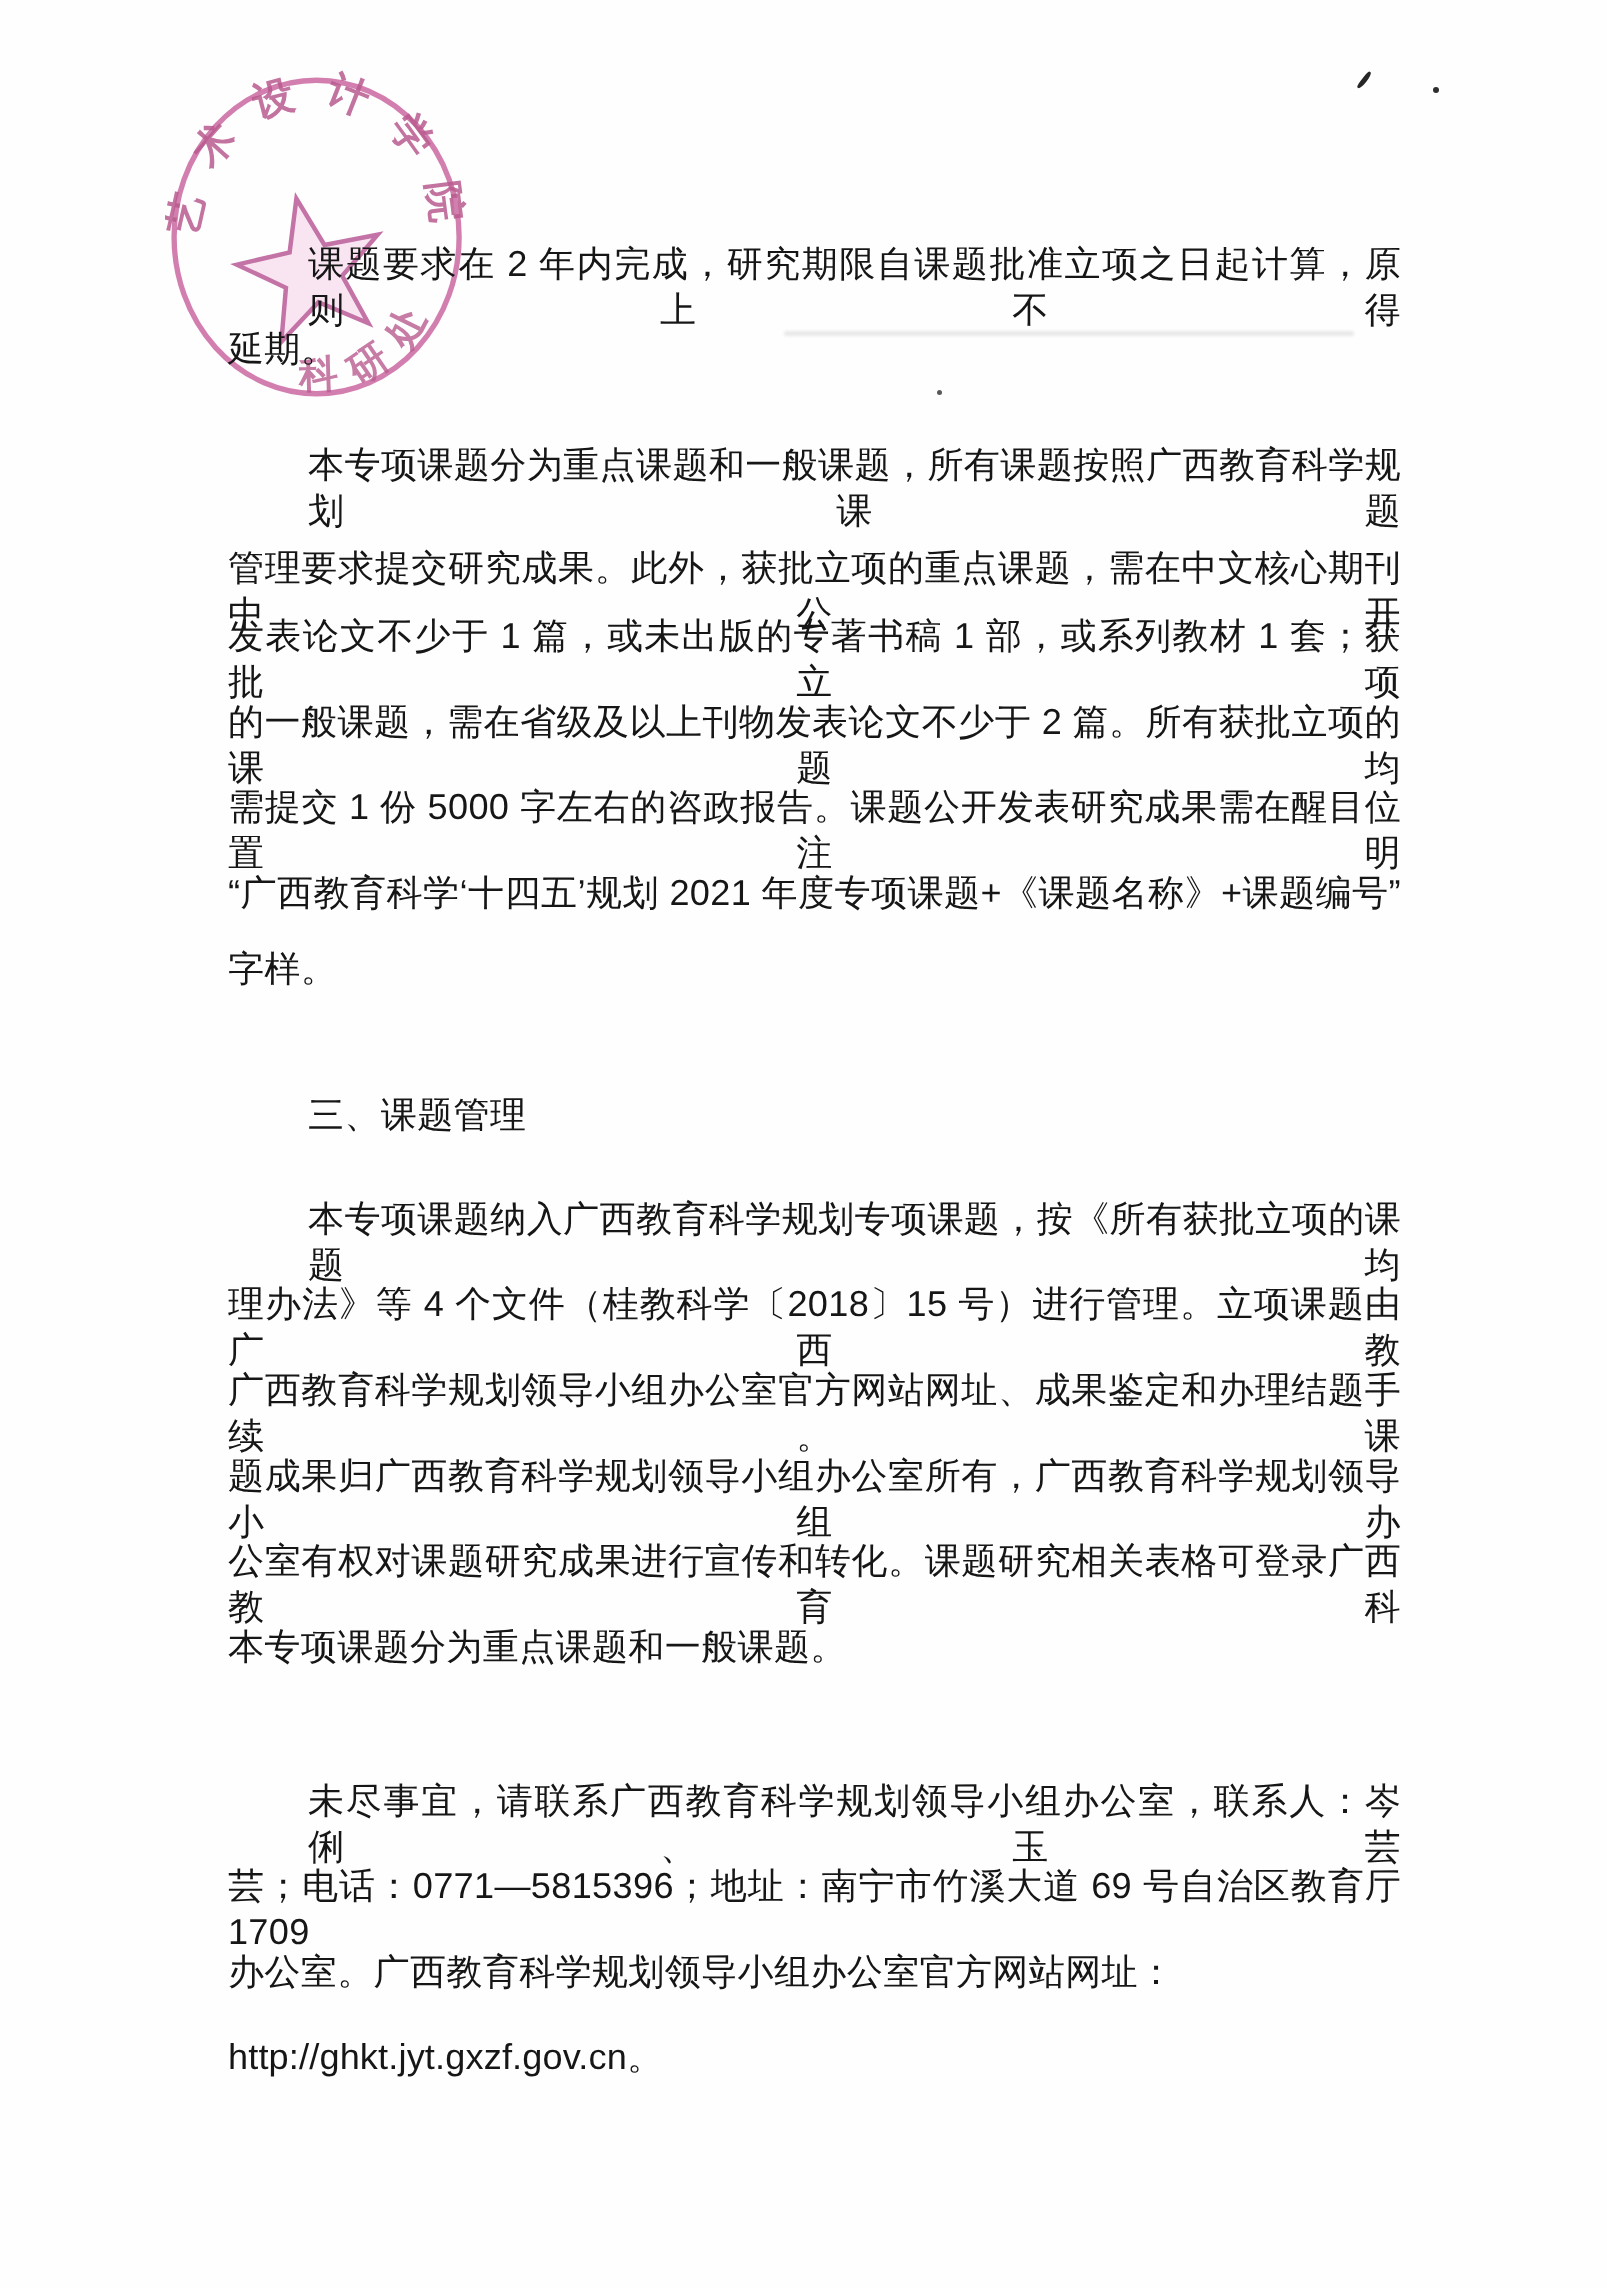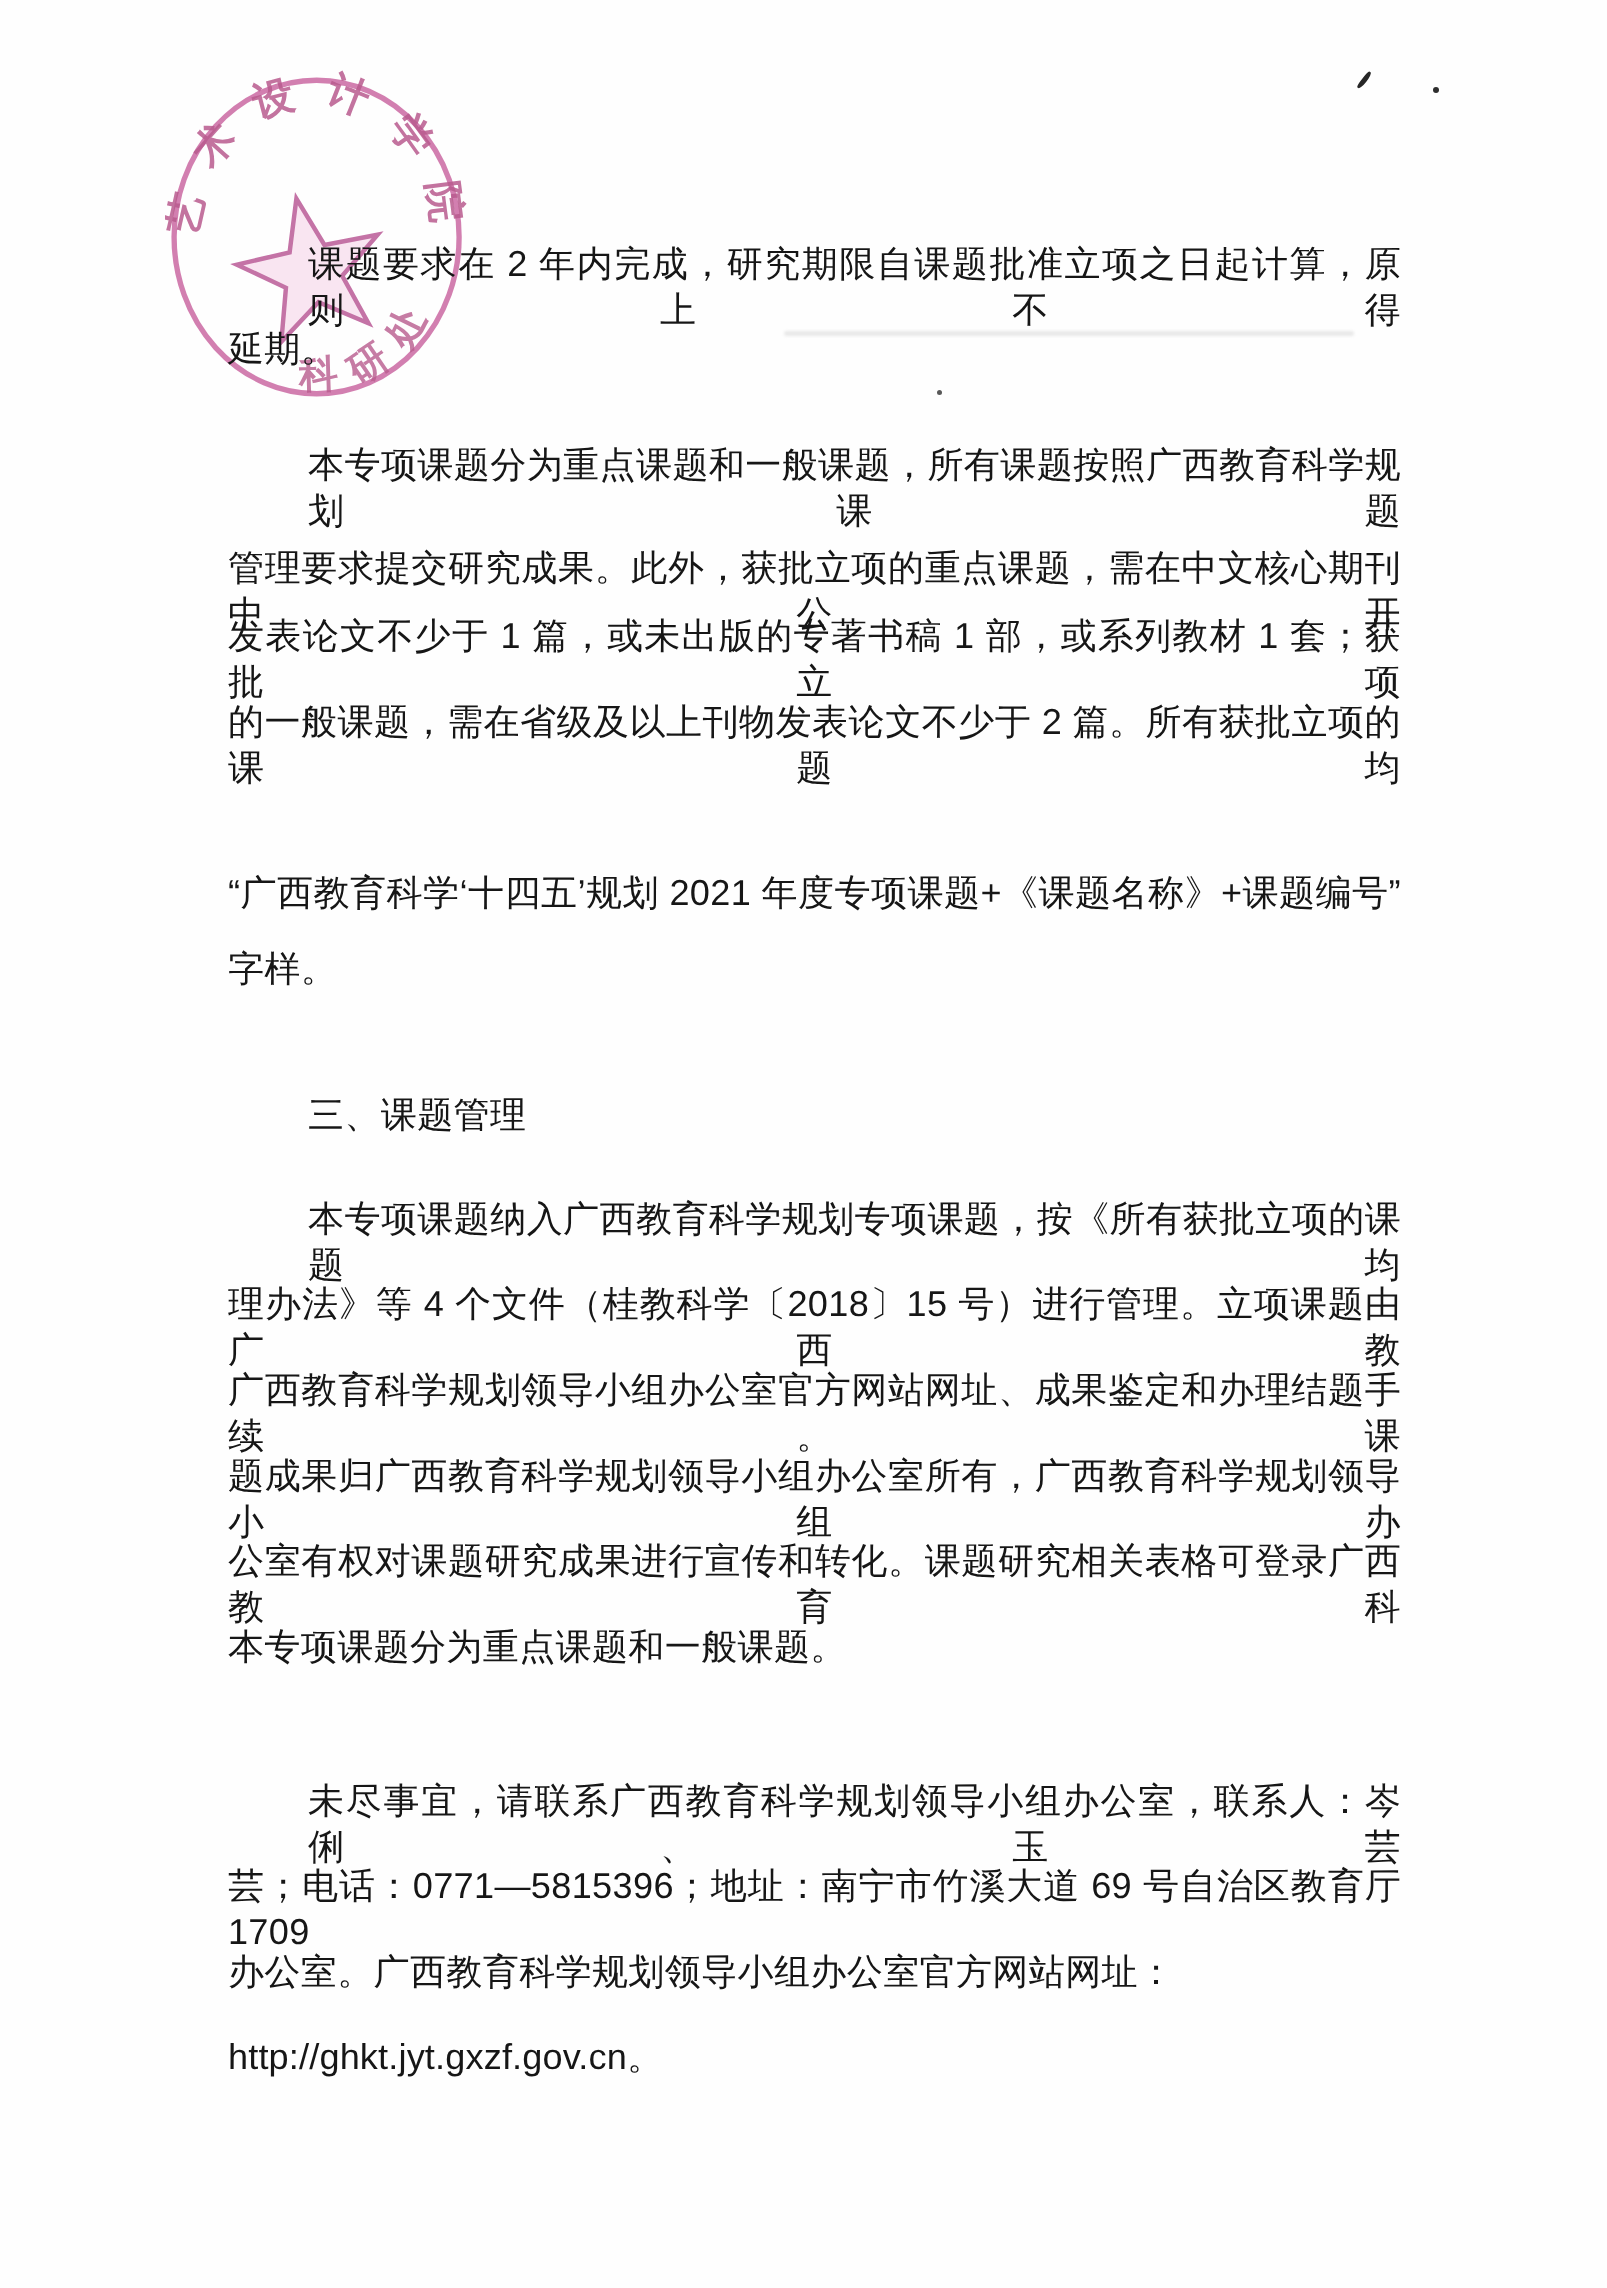--- a/index.html
+++ b/index.html
@@ -63,20 +63,21 @@
 
   <div class="textblock">
 
     <div class="ln fill indent" style="top:241px">课题要求在 2 年内完成，研究期限自课题批准立项之日起计算，原则上不得</div>
     <div class="ln" style="top:326px">延期。</div>
 
     <div class="ln fill indent" style="top:442px">本专项课题分为重点课题和一般课题，所有课题按照广西教育科学规划课题</div>
     <div class="ln fill" style="top:545px">管理要求提交研究成果。此外，获批立项的重点课题，需在中文核心期刊中公开</div>
     <div class="ln fill" style="top:613px">发表论文不少于 1 篇，或未出版的专著书稿 1 部，或系列教材 1 套；获批立项</div>
     <div class="ln fill" style="top:699px">的一般课题，需在省级及以上刊物发表论文不少于 2 篇。所有获批立项的课题均</div>
+    <div class="ln fill" style="top:784px">需提交 1 份 5000 字左右的咨政报告。课题公开发表研究成果需在醒目位置注明</div>
     <div class="ln fill" style="top:870px">“广西教育科学‘十四五’规划 2021 年度专项课题+《课题名称》+课题编号”</div>
     <div class="ln" style="top:946px">字样。</div>
 
     <div class="ln indent" style="top:1092px">三、课题管理</div>
 
     <div class="ln fill indent" style="top:1196px">本专项课题纳入广西教育科学规划专项课题，按《所有获批立项的课题均</div>
     <div class="ln fill" style="top:1281px">理办法》等 4 个文件（桂教科学〔2018〕15 号）进行管理。立项课题由广西教</div>
     <div class="ln fill" style="top:1367px">广西教育科学规划领导小组办公室官方网站网址、成果鉴定和办理结题手续。课</div>
     <div class="ln fill" style="top:1538px">公室有权对课题研究成果进行宣传和转化。课题研究相关表格可登录广西教育科</div>
     <div class="ln fill" style="top:1453px">题成果归广西教育科学规划领导小组办公室所有，广西教育科学规划领导小组办</div>

